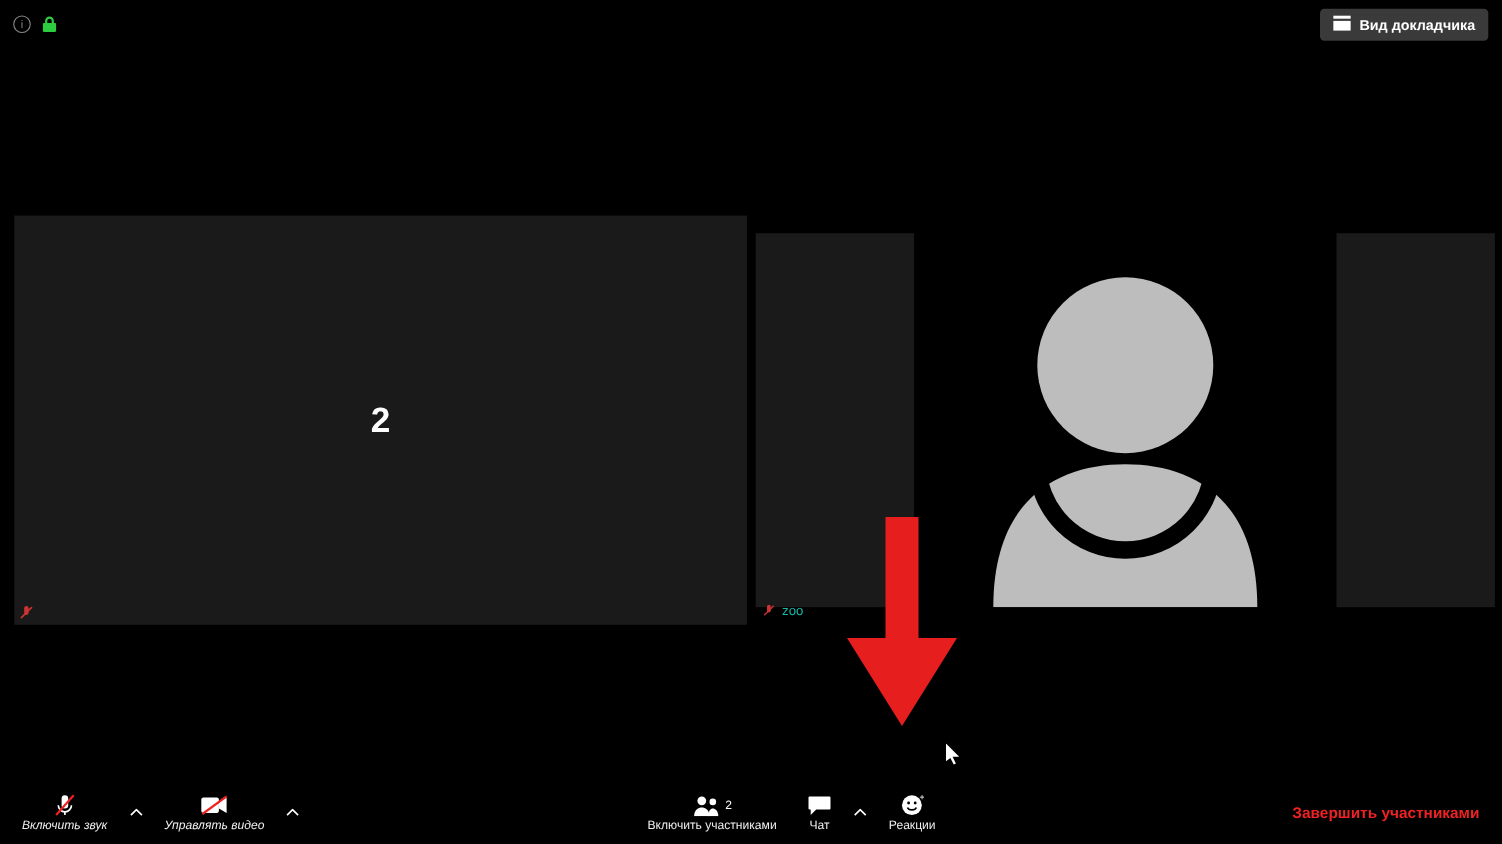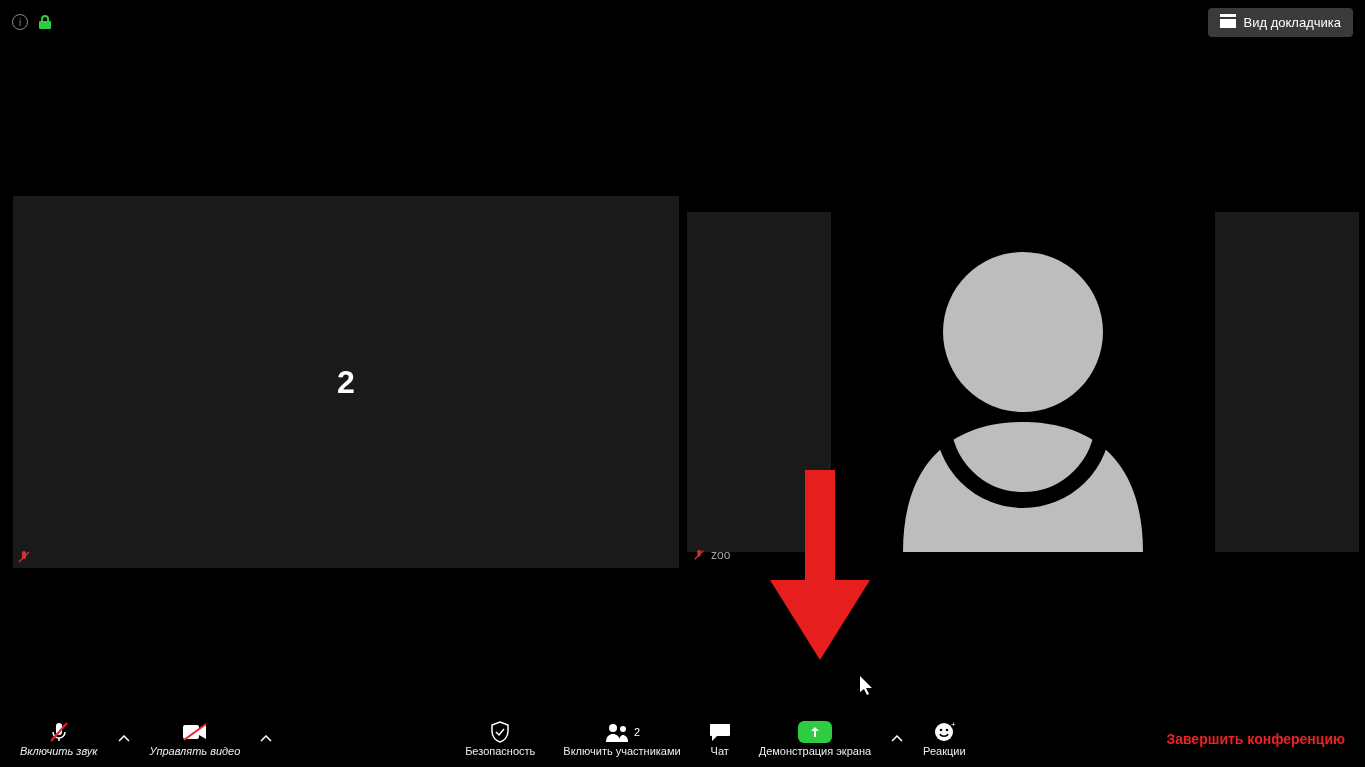--- a/index.html
+++ b/index.html
@@ -15,21 +15,21 @@
   
   .top-bar {
     position: absolute;
     top: 0; left: 0; right: 0;
     height: 44px;
     display: flex;
     align-items: center;
     padding: 0 12px;
   }
   .top-left { display: flex; align-items: center; gap: 10px; }
-  .top-right { margin-left: auto; display: flex; gap: 6px; }
+  .top-right { margin-left: auto; display: flex; gap: 6px; font-weight: bold; }
   .top-btn {
     background: #3a3a3a;
     border-radius: 4px;
     padding: 6px 12px;
     display: flex;
     align-items: center;
     gap: 8px;
     font-size: 13px;
     cursor: pointer;
   }
@@ -59,21 +59,21 @@
     align-items: center;
     justify-content: center;
   }
   .tile.left { width: 666px; }
   .tile.right { flex: 1; background: #000; display: flex; }
   .tile .label {
     position: absolute;
     bottom: 6px; left: 6px;
     display: flex; align-items: center; gap: 6px;
     font-size: 12px;
-    color: #a3a3a3;
+    color: #14b8a6;
     text-transform: lowercase;
   }
   .tile .label.left-lbl { bottom: 4px; left: 4px; }
   .mic-off-small svg { display: block; }
 
   .avatar-center {
     font-size: 32px;
     font-weight: 700;
     color: #fff;
   }
@@ -277,57 +277,38 @@
     </div>
     <div class="chev">
       <svg width="12" height="8" viewBox="0 0 12 8">
           <path d="M1 6 L6 1 L11 6" stroke="#fff" stroke-width="1.5" fill="none"></path>
         </svg>
     </div>
   </div>
 
   <div class="tb-center">
     <div class="tb-item">
-      <div class="icon">
-        <svg width="20" height="22" viewBox="0 0 20 22">
-            <path d="M10 1 L18 4 V10 C18 16 14 20 10 21 C6 20 2 16 2 10 V4 Z" fill="none" stroke="#fff" stroke-width="1.5"></path>
-            <path d="M6 11 L9 14 L14 8" stroke="#fff" stroke-width="1.5" fill="none"></path>
-          </svg>
-      </div>
-      <span>Безопасность</span>
-    </div>
-    <div class="tb-item">
       <div class="icon participants-count">
         <svg width="26" height="20" viewBox="0 0 26 20">
             <circle cx="9" cy="6" r="4" fill="#fff"></circle>
             <path d="M2 20 C2 14 6 12 9 12 C12 12 16 14 16 20 Z" fill="#fff"></path>
             <circle cx="19" cy="7" r="3" fill="#fff"></circle>
             <path d="M15 20 C15 15 17 13 19 13 C21 13 24 15 24 20 Z" fill="#fff"></path>
           </svg>
         <span class="badge">2</span>
       </div>
       <span>Включить участниками</span>
     </div>
     <div class="tb-item">
       <div class="icon">
         <svg width="22" height="20" viewBox="0 0 22 20">
             <path d="M2 2 H20 A1 1 0 0 1 21 3 V13 A1 1 0 0 1 20 14 H8 L3 19 V14 H2 A1 1 0 0 1 1 13 V3 A1 1 0 0 1 2 2 Z" fill="#fff"></path>
           </svg>
       </div>
       <span>Чат</span>
-    </div>
-    <div class="tb-item">
-      <div class="icon">
-        <div class="share-btn">
-          <svg width="14" height="14" viewBox="0 0 14 14">
-              <path d="M7 2 L11 6 H8 V12 H6 V6 H3 Z" fill="#fff"></path>
-            </svg>
-        </div>
-      </div>
-      <span>Демонстрация экрана</span>
     </div>
     <div class="chev">
       <svg width="12" height="8" viewBox="0 0 12 8">
           <path d="M1 6 L6 1 L11 6" stroke="#fff" stroke-width="1.5" fill="none"></path>
         </svg>
     </div>
     <div class="tb-item">
       <div class="icon">
         <svg width="22" height="22" viewBox="0 0 22 22">
             <circle cx="11" cy="11" r="9" fill="#fff"></circle>
@@ -335,15 +316,15 @@
             <circle cx="14" cy="9" r="1.3" fill="#000"></circle>
             <path d="M7 13 C8 16 14 16 15 13" stroke="#000" stroke-width="1.5" fill="none"></path>
             <text x="18" y="6" font-size="8" fill="#fff">+</text>
           </svg>
       </div>
       <span>Реакции</span>
     </div>
   </div>
 
   <div class="tb-right">
-    <div class="end-btn">Завершить конференцию</div>
+    <div class="end-btn">Завершить участниками</div>
   </div>
 </div>
 
 </body></html>

